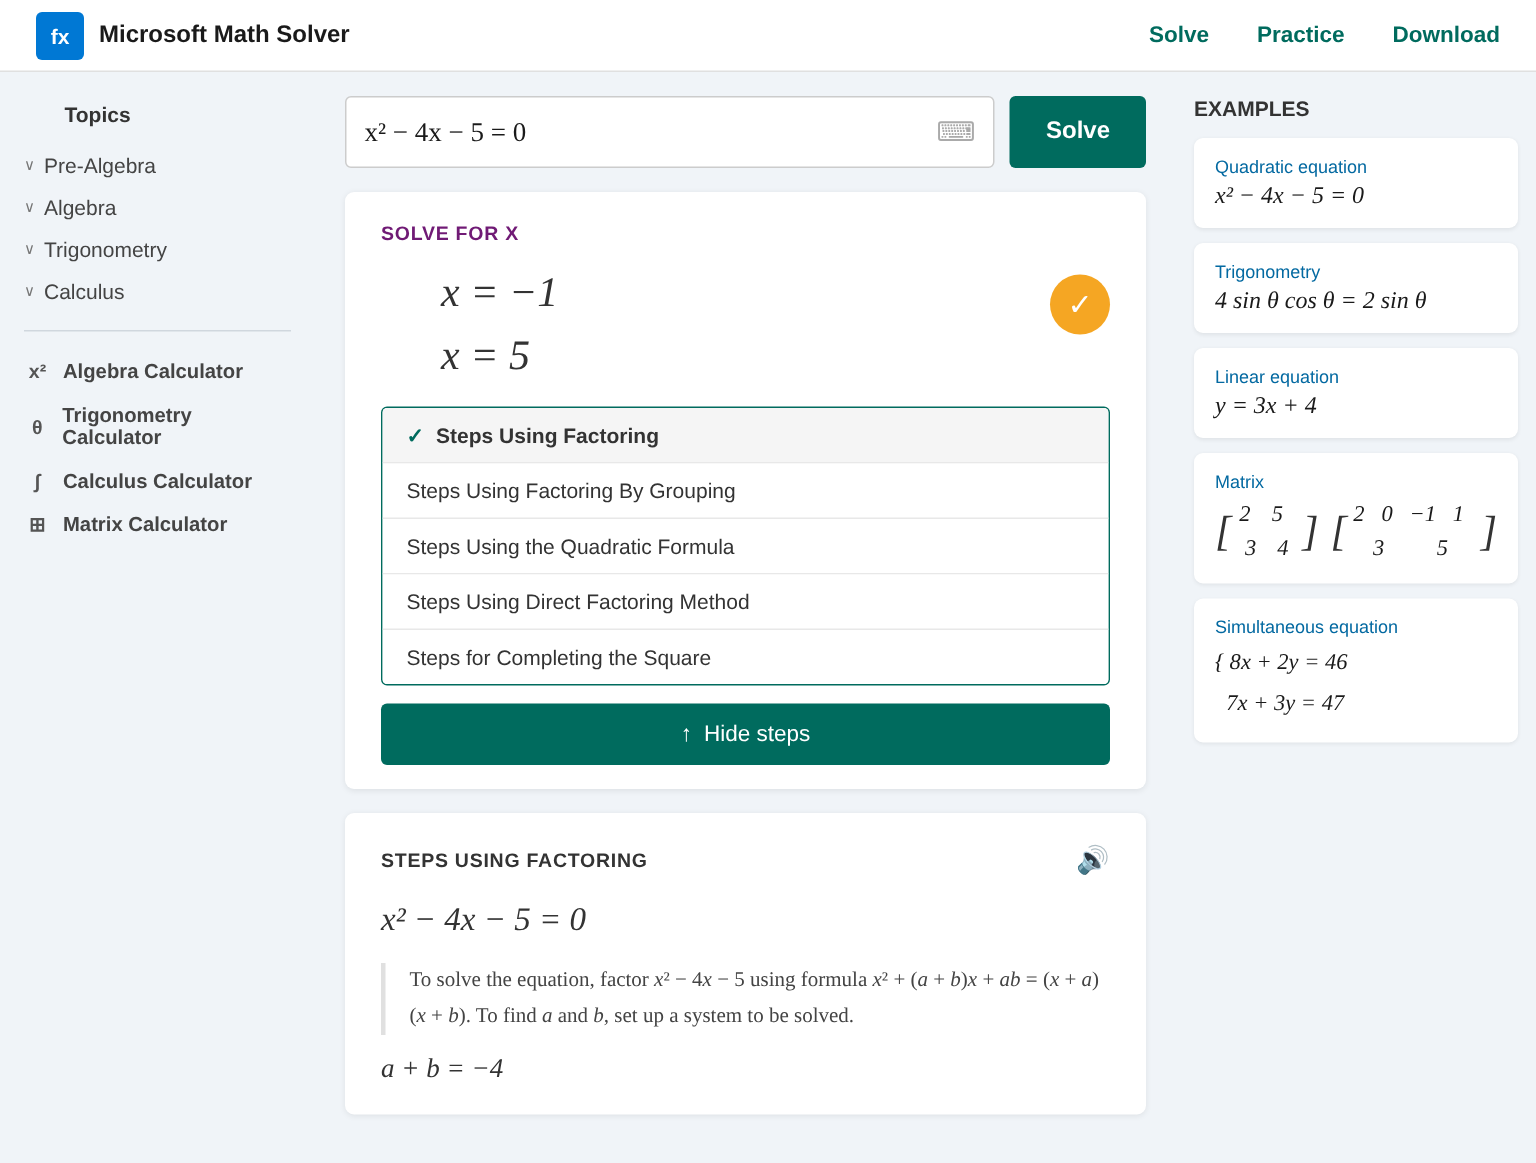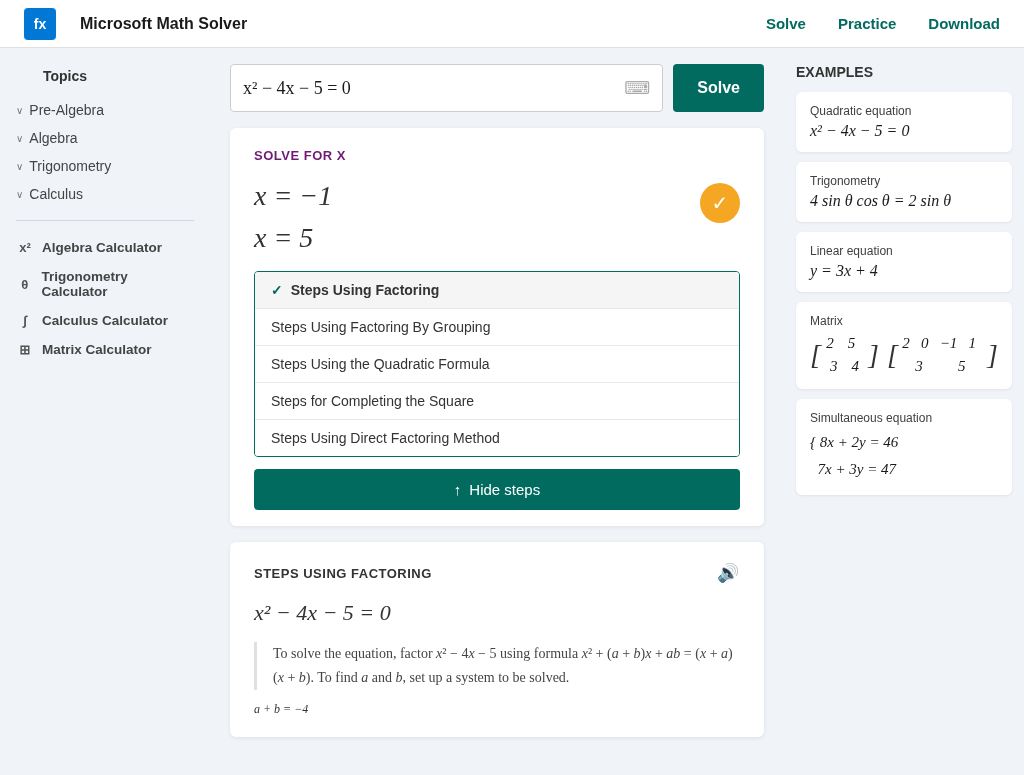--- a/index.html
+++ b/index.html
@@ -15,21 +15,21 @@
       align-items: center;
       justify-content: space-between;
       background: #fff;
       padding: 0 24px;
       height: 48px;
       border-bottom: 1px solid #e0e0e0;
     }
     .header-left {
       display: flex;
       align-items: center;
-      gap: 24px;
+      gap: 10px;
       justify-content: flex-end;
     }
     .logo-icon {
       width: 32px;
       height: 32px;
       background: #0078d4;
       border-radius: 4px;
       display: flex;
       align-items: center;
       justify-content: center;
@@ -180,20 +180,21 @@
     .solution-values {
       display: flex;
       align-items: flex-start;
       justify-content: space-between;
     }
     .solution-math {
       font-family: 'Cambria Math', 'Times New Roman', serif;
       font-style: italic;
       font-size: 28px;
       line-height: 1.5;
+      margin-left: 40px;
     }
     .check-badge {
       width: 40px;
       height: 40px;
       background: #f5a623;
       border-radius: 50%;
       display: flex;
       align-items: center;
       justify-content: center;
       color: white;
@@ -280,21 +281,21 @@
       border-left: 3px solid #e0e0e0;
       padding-left: 16px;
       color: #444;
       font-size: 14px;
       line-height: 1.7;
       font-family: Liberation Serif, serif;
     }
     .steps-sub {
       font-family: 'Cambria Math', 'Times New Roman', serif;
       font-style: italic;
-      font-size: 12px;
+      font-size: 18px;
       margin-top: 12px;
     }
 
     
     .right-panel {
       width: 240px;
       flex-shrink: 0;
       padding: 16px 12px;
       overflow-y: auto;
       background: #f0f4f8;
@@ -308,21 +309,21 @@
     .example-card {
       background: #fff;
       border-radius: 6px;
       padding: 12px 14px;
       margin-bottom: 10px;
       box-shadow: 0 1px 3px rgba(0,0,0,0.07);
       cursor: pointer;
     }
     .example-label {
       font-size: 12px;
-      color: #404040;
+      color: #0369a1;
       margin-bottom: 4px;
     }
     .example-math {
       font-family: 'Cambria Math', 'Times New Roman', serif;
       font-style: italic;
       font-size: 16px;
       color: #1a1a1a;
     }
     .matrix-grid {
       display: inline-flex;
@@ -433,24 +434,24 @@
           <span class="active-check">✓</span>
           <span>Steps Using Factoring</span>
         </div>
         <div class="step-option">
           <span>Steps Using Factoring By Grouping</span>
         </div>
         <div class="step-option">
           <span>Steps Using the Quadratic Formula</span>
         </div>
         <div class="step-option">
+          <span>Steps Using Direct Factoring Method</span>
+        </div>
+        <div class="step-option">
           <span>Steps for Completing the Square</span>
-        </div>
-        <div class="step-option">
-          <span>Steps Using Direct Factoring Method</span>
         </div>
       </div>
 
       <button class="hide-steps-btn">
         <span>↑</span>
         <span>Hide steps</span>
       </button>
     </div>
 
     <div class="steps-section">

